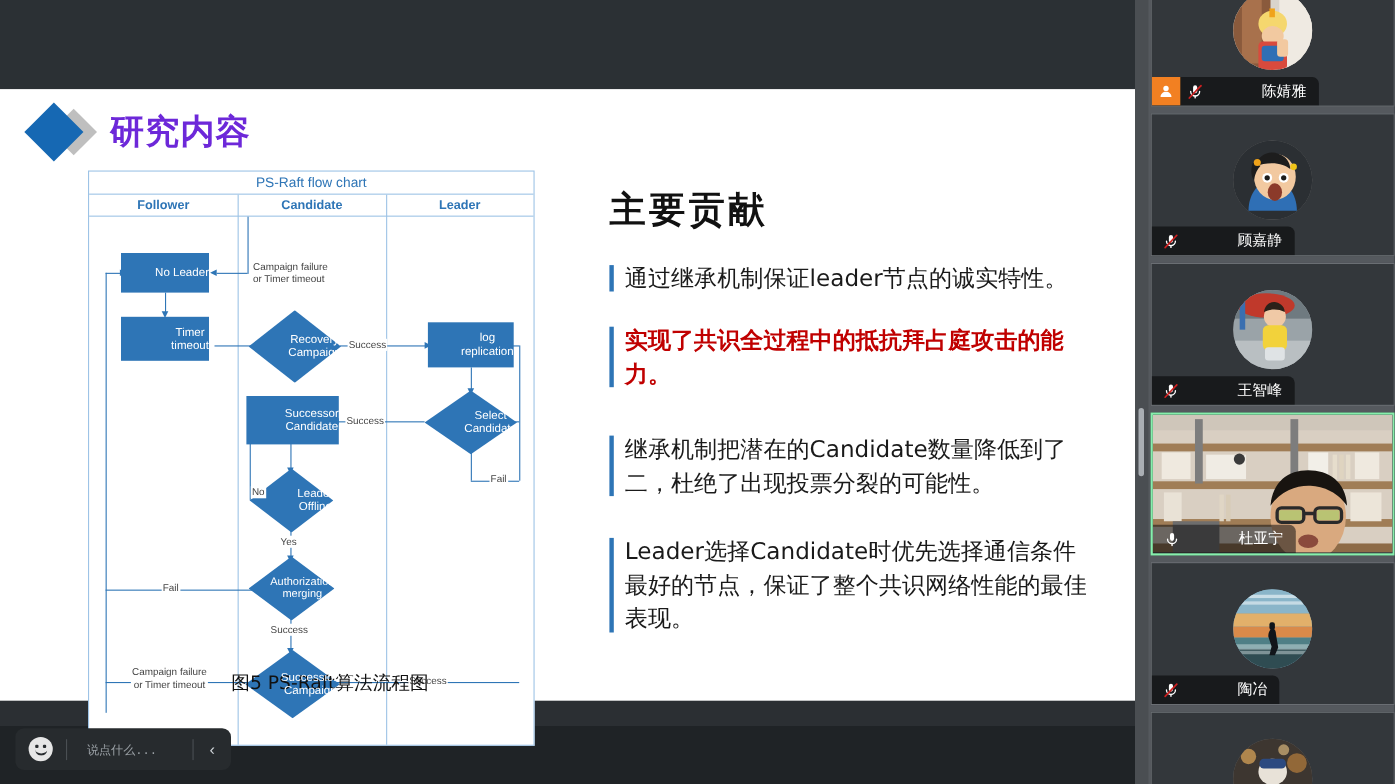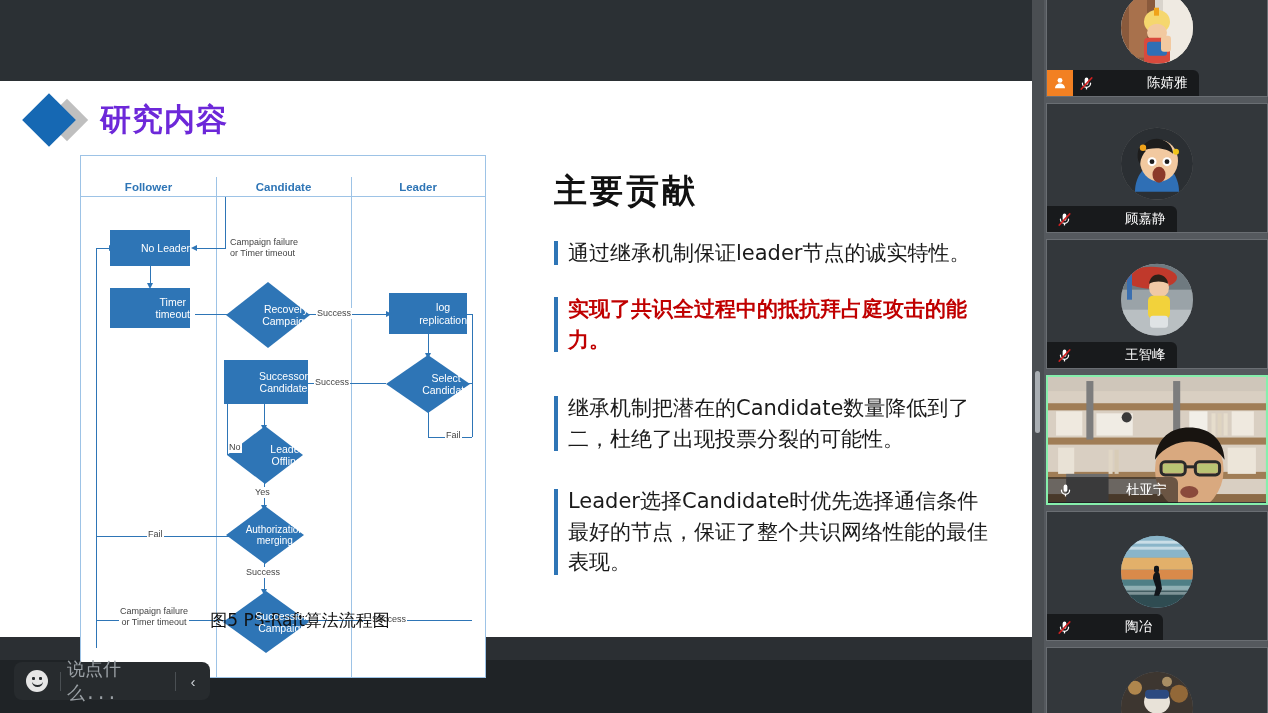--- a/index.html
+++ b/index.html
@@ -136,21 +136,21 @@
     margin-left: 12px; position: relative; flex: none;
   }
   #chat-emoji .eye { position: absolute; top: 7px; width: 2.6px; height: 3.4px; background: #272b2e; border-radius: 1px; }
   #chat-emoji .eye.l { left: 6px; } #chat-emoji .eye.r { right: 6px; }
   #chat-emoji .mouth {
     position: absolute; left: 5.5px; top: 11px; width: 11px; height: 5.5px;
     border-bottom: 2.2px solid #272b2e; border-radius: 0 0 11px 11px;
   }
   .pill-div { width: 1px; height: 19px; background: #4a4f53; margin: 0 0 0 12px; }
   #chat-placeholder {
-    flex: 1; color: #9aa0a5; font-size: 18px; margin-left: 6px;
+    flex: 1; color: #9aa0a5; font-size: 11px; margin-left: 18px;
     font-family: Liberation Mono, monospace;
   }
   #chat-collapse {
     color: #cfd4d8; font-size: 15px; width: 34px; text-align: center; flex: none;
   }
 
   
   #sidebar {
     position: absolute; left: 1032px; top: 0;
     width: 236px; height: 713px;
@@ -217,20 +217,21 @@
       <div class="slide-title-row">
         <span class="title-emblem">
           <span class="dia-gray"></span>
             <span class="dia-blue"></span>
         </span>
         <span class="slide-title-text">研究内容</span>
       </div>
 
       <div id="flow">
 
+        <div class="band-title">PS-Raft flow chart</div>
 
         <div class="band-cols">
           <div class="col-head" style="left:0;width:135px;">Follower</div>
           <div class="col-head" style="left:135px;width:135px;">Candidate</div>
           <div class="col-head" style="left:270px;width:134px;">Leader</div>
         </div>
 
         <div class="vline" style="left:135px;"></div>
         <div class="vline" style="left:270px;"></div>
 

